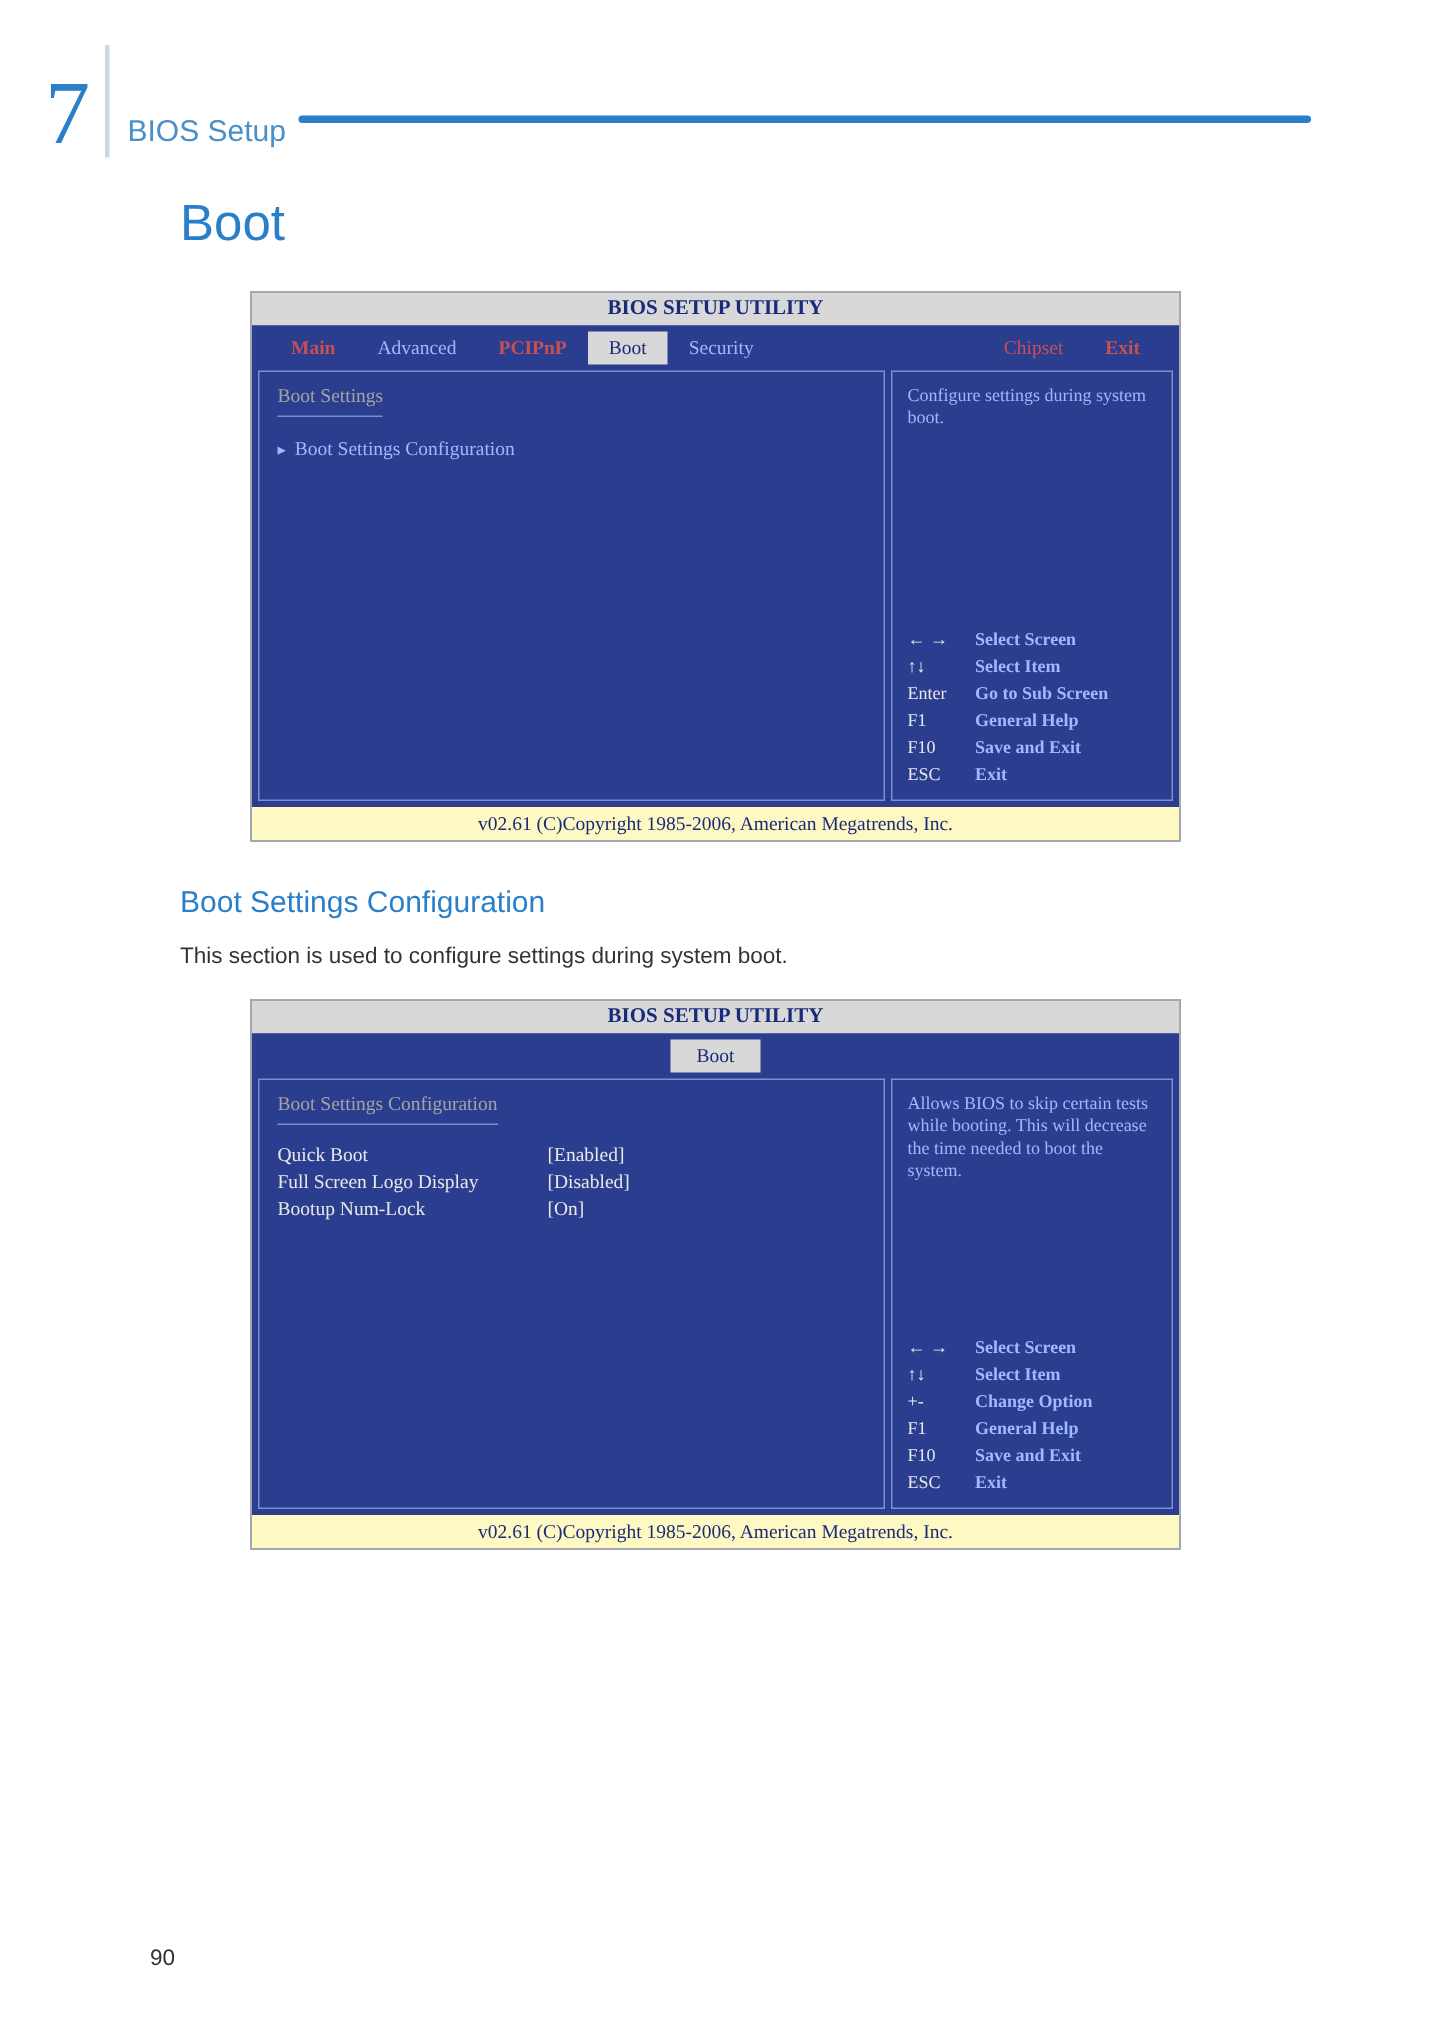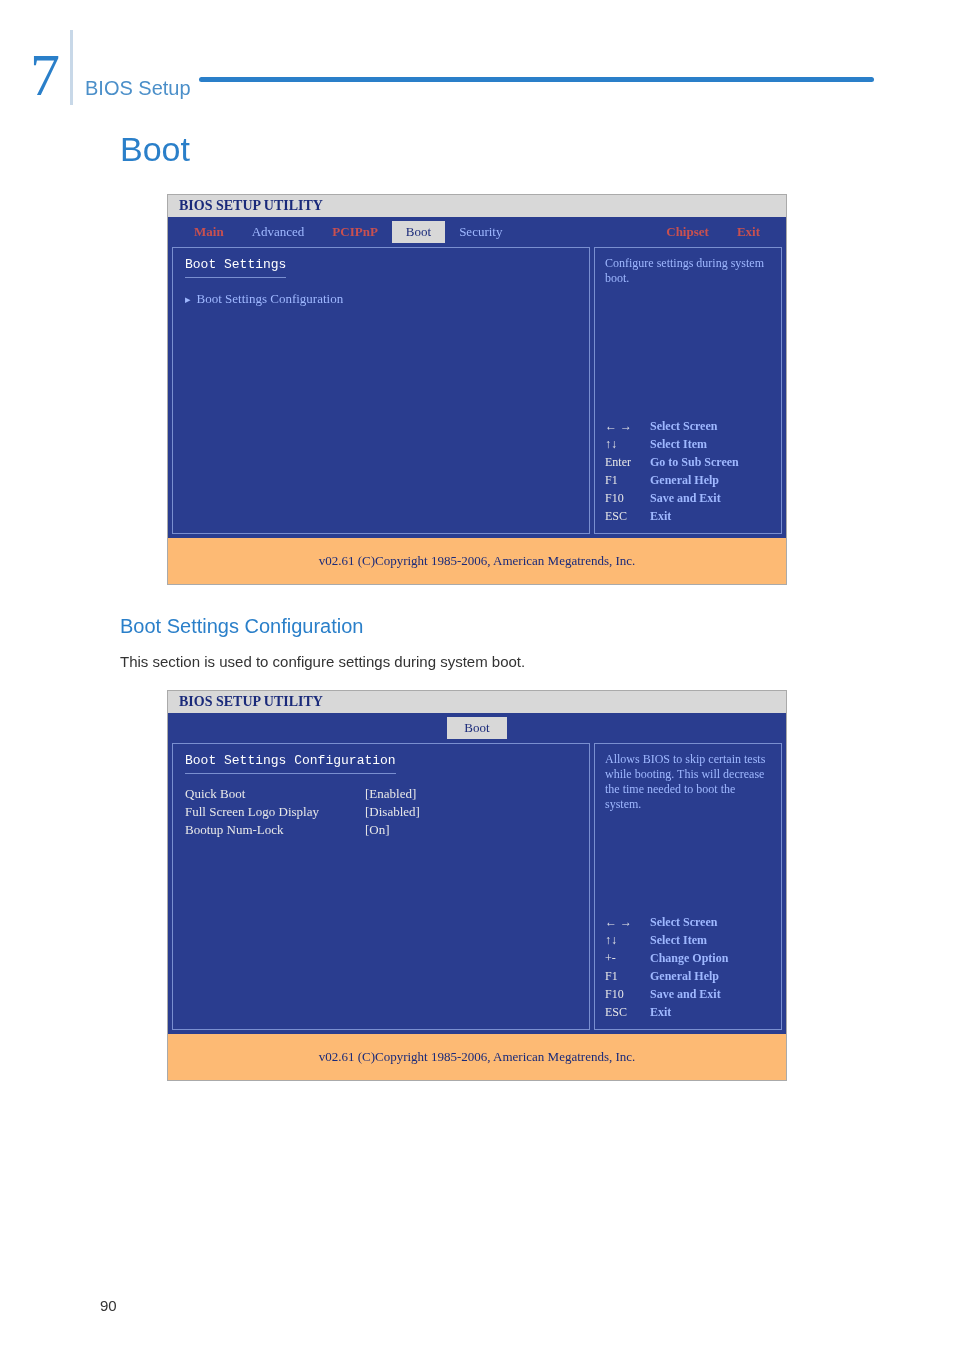--- a/index.html
+++ b/index.html
@@ -74,21 +74,21 @@
     margin: 0 auto 25px auto;
     border: 1px solid #aaa;
     background: #2a3d8f;
     font-family: "Times New Roman", Times, serif;
     font-size: 13px;
     color: #fff;
   }
   .bios-title-bar {
     background: #d8d8d8;
     color: #1a2a7a;
-    text-align: left;
+    text-align: center;
     font-weight: bold;
     padding: 3px 11px;
     font-size: 14px;
   }
   .bios-tabs {
     display: flex;
     background: #2a3d8f;
     padding: 4px 12px 0 12px;
   }
   .bios-tab {
@@ -123,48 +123,47 @@
     display: flex;
     flex-direction: column;
   }
   .right-help { flex: 0 0 auto; margin-bottom: 10px; color: #9fb8ff; }
   .right-keys-block { display: flex; font-size: 12px; }
   .right-keys-col1 { width: 45px; color: #e8e8e8; }
   .right-keys-col2 { color: #9fb8ff; font-weight: bold; }
   .right-keys-col1 div, .right-keys-col2 div { line-height: 1.5; }
 
   .section-title-white {
-    color: #ffffff;
+    color: #a3a3a3;
     border-bottom: 1px solid #7a8fd0;
     padding-bottom: 5px;
     margin-bottom: 10px;
     display: inline-block;
-    font-family: Liberation Mono, monospace;
   }
   .submenu-item {
     color: #9fb8ff;
     margin: 3px 0;
   }
   .submenu-item::before {
     content: "▸";
     color: #9fb8ff;
     margin-right: 6px;
     font-size: 11px;
   }
   .submenu-group { margin-top: 12px; }
 
   .setting-row { display: flex; color: #e8e8e8; margin: 2px 0; font-size: 13px;}
   .setting-label { width: 180px; }
   .setting-value { color: #e8e8e8; }
 
   .bios-footer {
-    background: #fdba74;
+    background: #fef9c3;
     color: #1a2a7a;
     text-align: center;
-    padding: 15px 0;
+    padding: 3px 0;
     font-size: 13px;
   }
 
   .bios-tabs.single {
     justify-content: center;
     padding: 4px 0 0 0;
   }
   .bios-tabs.single .bios-tab {
     margin: 0 auto;
   }
@@ -198,21 +197,21 @@
 
   <div class="bios-box">
     <div class="bios-title-bar">BIOS SETUP UTILITY</div>
     <div class="bios-tabs">
       <div class="bios-tab red">Main</div>
       <div class="bios-tab" style="color:#9fb8ff">Advanced</div>
       <div class="bios-tab" style="color:#c85050;font-weight:bold">PCIPnP</div>
       <div class="bios-tab active">Boot</div>
       <div class="bios-tab" style="color:#9fb8ff">Security</div>
       <div class="bios-spacer"></div>
-      <div class="bios-tab" style="color:#c85050;font-weight:bold">Chipset</div>
+      <div class="bios-tab" style="color:#c85050;font-weight:normal">Chipset</div>
       <div class="bios-tab" style="color:#c85050;font-weight:bold">Exit</div>
     </div>
     <div class="bios-body">
       <div class="bios-left">
         <div class="section-title-white">Boot Settings</div>
         <div class="submenu-item">Boot Settings Configuration</div>
         <div class="submenu-group">
         </div>
       </div>
       <div class="bios-right">

